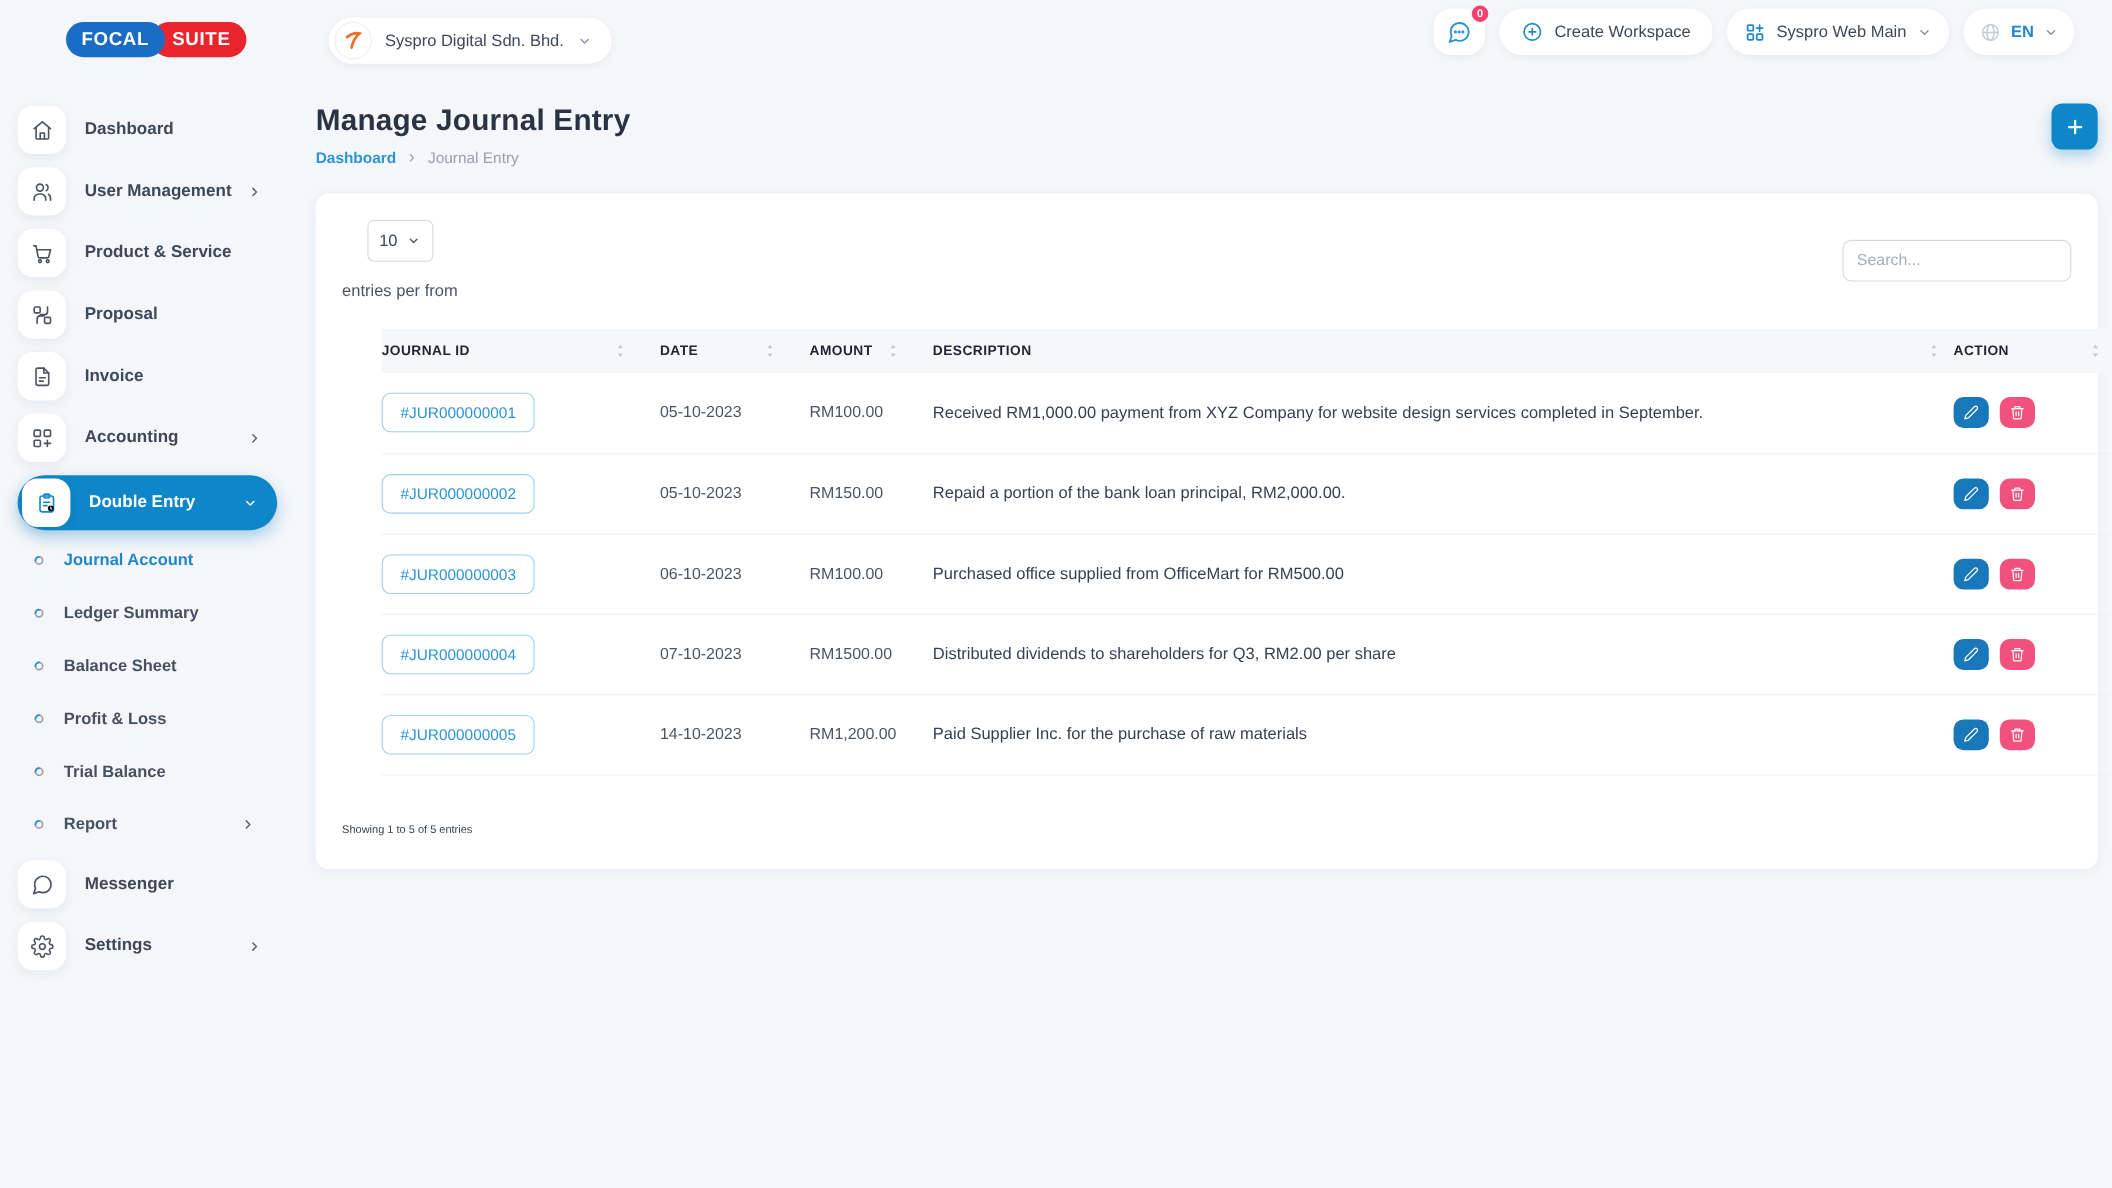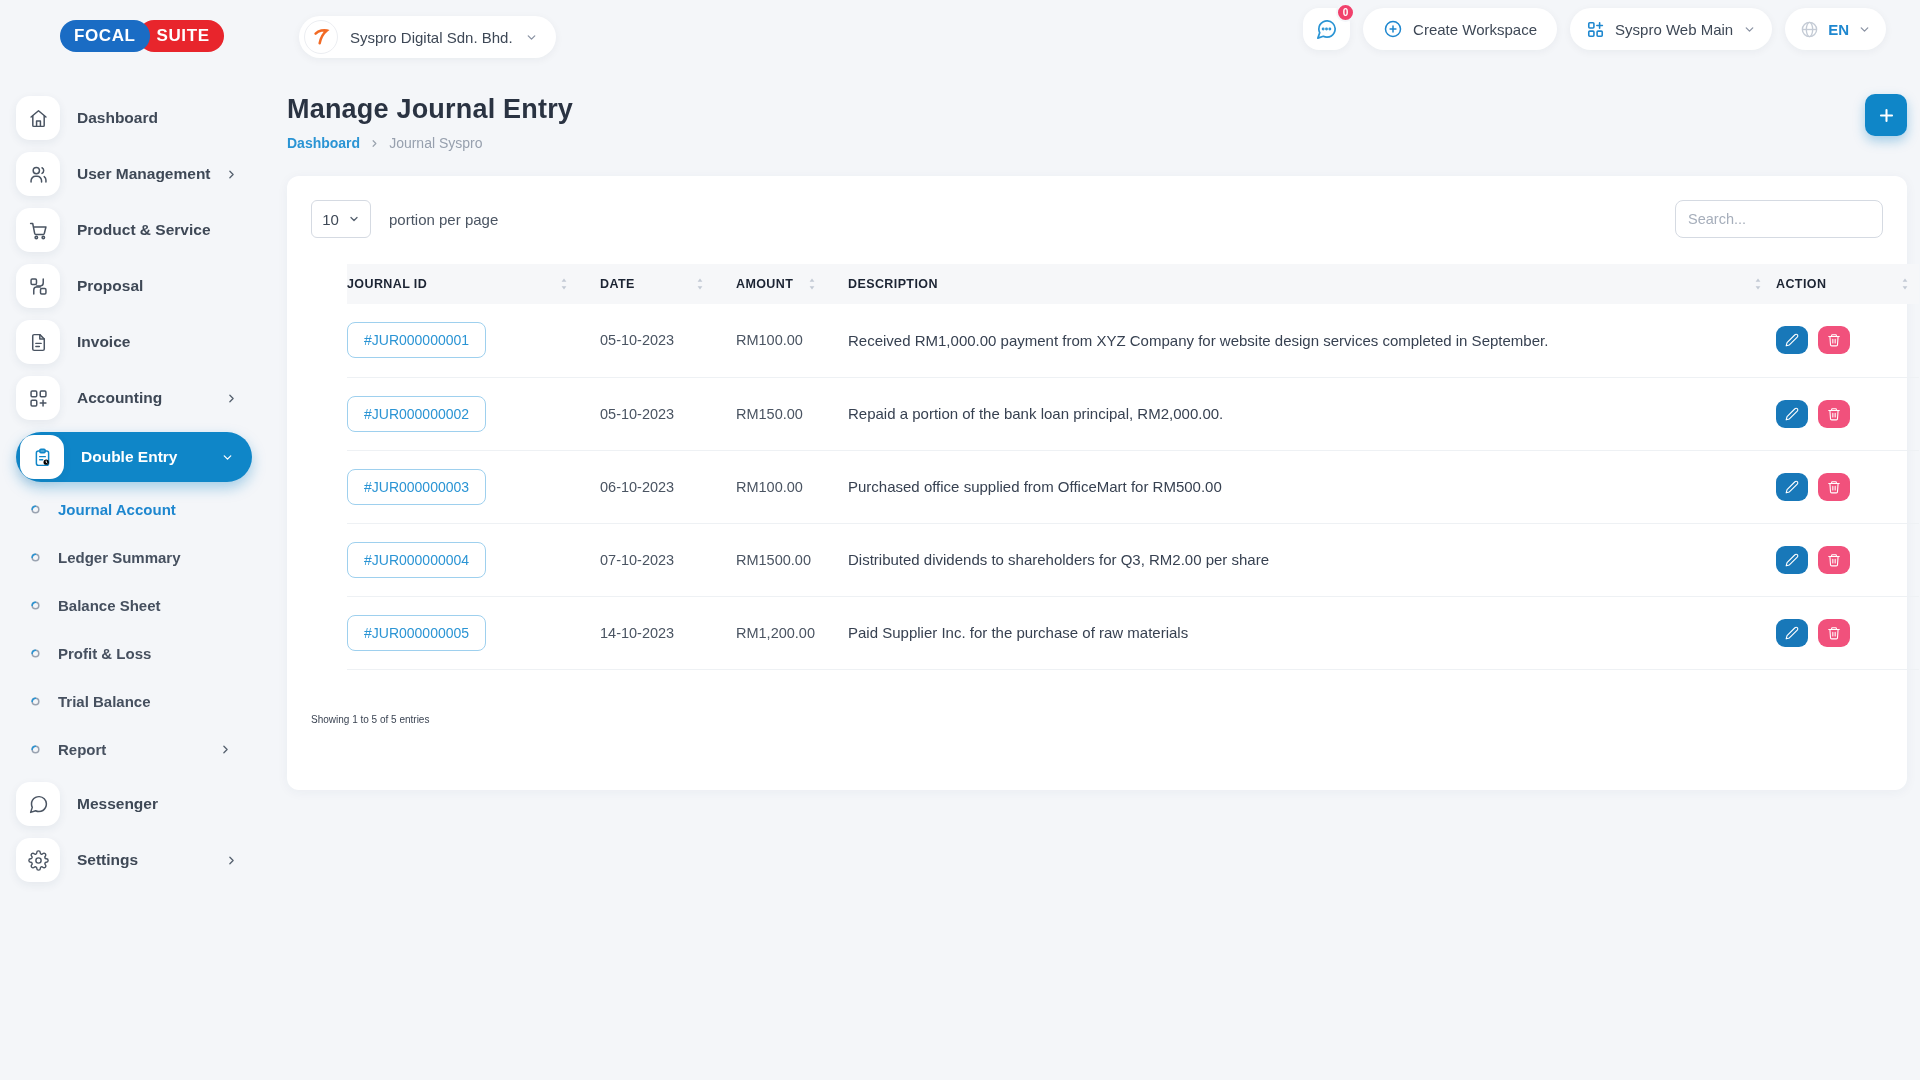--- a/index.html
+++ b/index.html
@@ -57,21 +57,21 @@
   .page-title{font-size:27px;font-weight:600;color:#2a3342;letter-spacing:.2px;}
   .breadcrumb{margin-top:10px;display:flex;align-items:center;gap:9px;font-size:14px;}
   .bc-link{color:#2a94d4;font-weight:600;cursor:pointer;}
   .bc-sep svg{width:11px;height:11px;stroke:#9aa3af;display:block;}
   .bc-cur{color:#97a0ae;}
   .add-btn{width:42px;height:42px;border-radius:10px;background:var(--primary);border:none;display:flex;align-items:center;justify-content:center;cursor:pointer;box-shadow:0 5px 12px rgba(14,130,198,.35);}
   .add-btn svg{width:19px;height:19px;stroke:#fff;}
 
   .card{margin:25px 13px 0 22px;background:#fff;border-radius:12px;padding:24px;height:614px;box-shadow:0 2px 12px rgba(40,60,90,.05);}
   .controls{display:flex;justify-content:space-between;align-items:center;}
-  .left-controls{display:flex;align-items:center;gap:18px;}
+  .left-controls{display:flex;align-items:center;gap:18px;flex-direction:column;}
   .pp-select{width:60px;height:38px;border:1px solid #d5dae2;border-radius:6px;display:flex;align-items:center;justify-content:center;gap:9px;cursor:pointer;background:#fff;}
   .pp-value{font-size:15px;color:#3e4856;}
   .pp-select svg{width:12px;height:12px;stroke:#55606e;}
   .pp-label{font-size:15px;color:#4b5563;}
   .search-input{width:208px;height:38px;border:1px solid #d5dae2;border-radius:8px;padding:0 12px;font-size:14.5px;color:#3e4856;outline:none;}
   .search-input::placeholder{color:#a6aebb;}
 
   table{width:100%;border-collapse:collapse;margin-top:26px;table-layout:fixed;margin-left:36px;}
   thead th{background:#f6f7f9;height:40px;padding:0;text-align:left;cursor:pointer;}
   .th-inner{display:flex;align-items:center;justify-content:space-between;padding-right:32px;font-size:12.5px;font-weight:700;letter-spacing:.4px;color:#1c2433;text-transform:uppercase;}
@@ -346,21 +346,21 @@
     <div class="page-head">
       <div>
         <div class="page-title">Manage Journal Entry</div>
         <div class="breadcrumb">
           <span class="bc-link">Dashboard</span>
           <span class="bc-sep">
               <svg viewBox="0 0 24 24" fill="none" stroke-width="2.6" stroke-linecap="round" stroke-linejoin="round">
                 <polyline points="9 6 15 12 9 18"></polyline>
               </svg>
             </span>
-          <span class="bc-cur">Journal Syspro</span>
+          <span class="bc-cur">Journal Entry</span>
         </div>
       </div>
       <button class="add-btn">
         <span style="display:flex">
             <svg viewBox="0 0 24 24" fill="none" stroke="#fff" stroke-width="2.6" stroke-linecap="round" width="19" height="19">
               <path d="M12 5v14M5 12h14"></path>
             </svg>
           </span>
       </button>
     </div>
@@ -369,21 +369,21 @@
       <div class="controls">
         <div class="left-controls">
           <div class="pp-select">
             <span class="pp-value">10</span>
             <span style="display:flex">
                 <svg viewBox="0 0 24 24" fill="none" stroke-width="2.6" stroke-linecap="round" stroke-linejoin="round">
                   <polyline points="6 9 12 15 18 9"></polyline>
                 </svg>
               </span>
           </div>
-          <span class="pp-label">portion per page</span>
+          <span class="pp-label">entries per from</span>
         </div>
         <input class="search-input" type="text" placeholder="Search..." style="">
       </div>
 
       <table>
         <colgroup>
           <col style="width:253px">
             <col style="width:136px">
             <col style="width:112px">
             <col>

